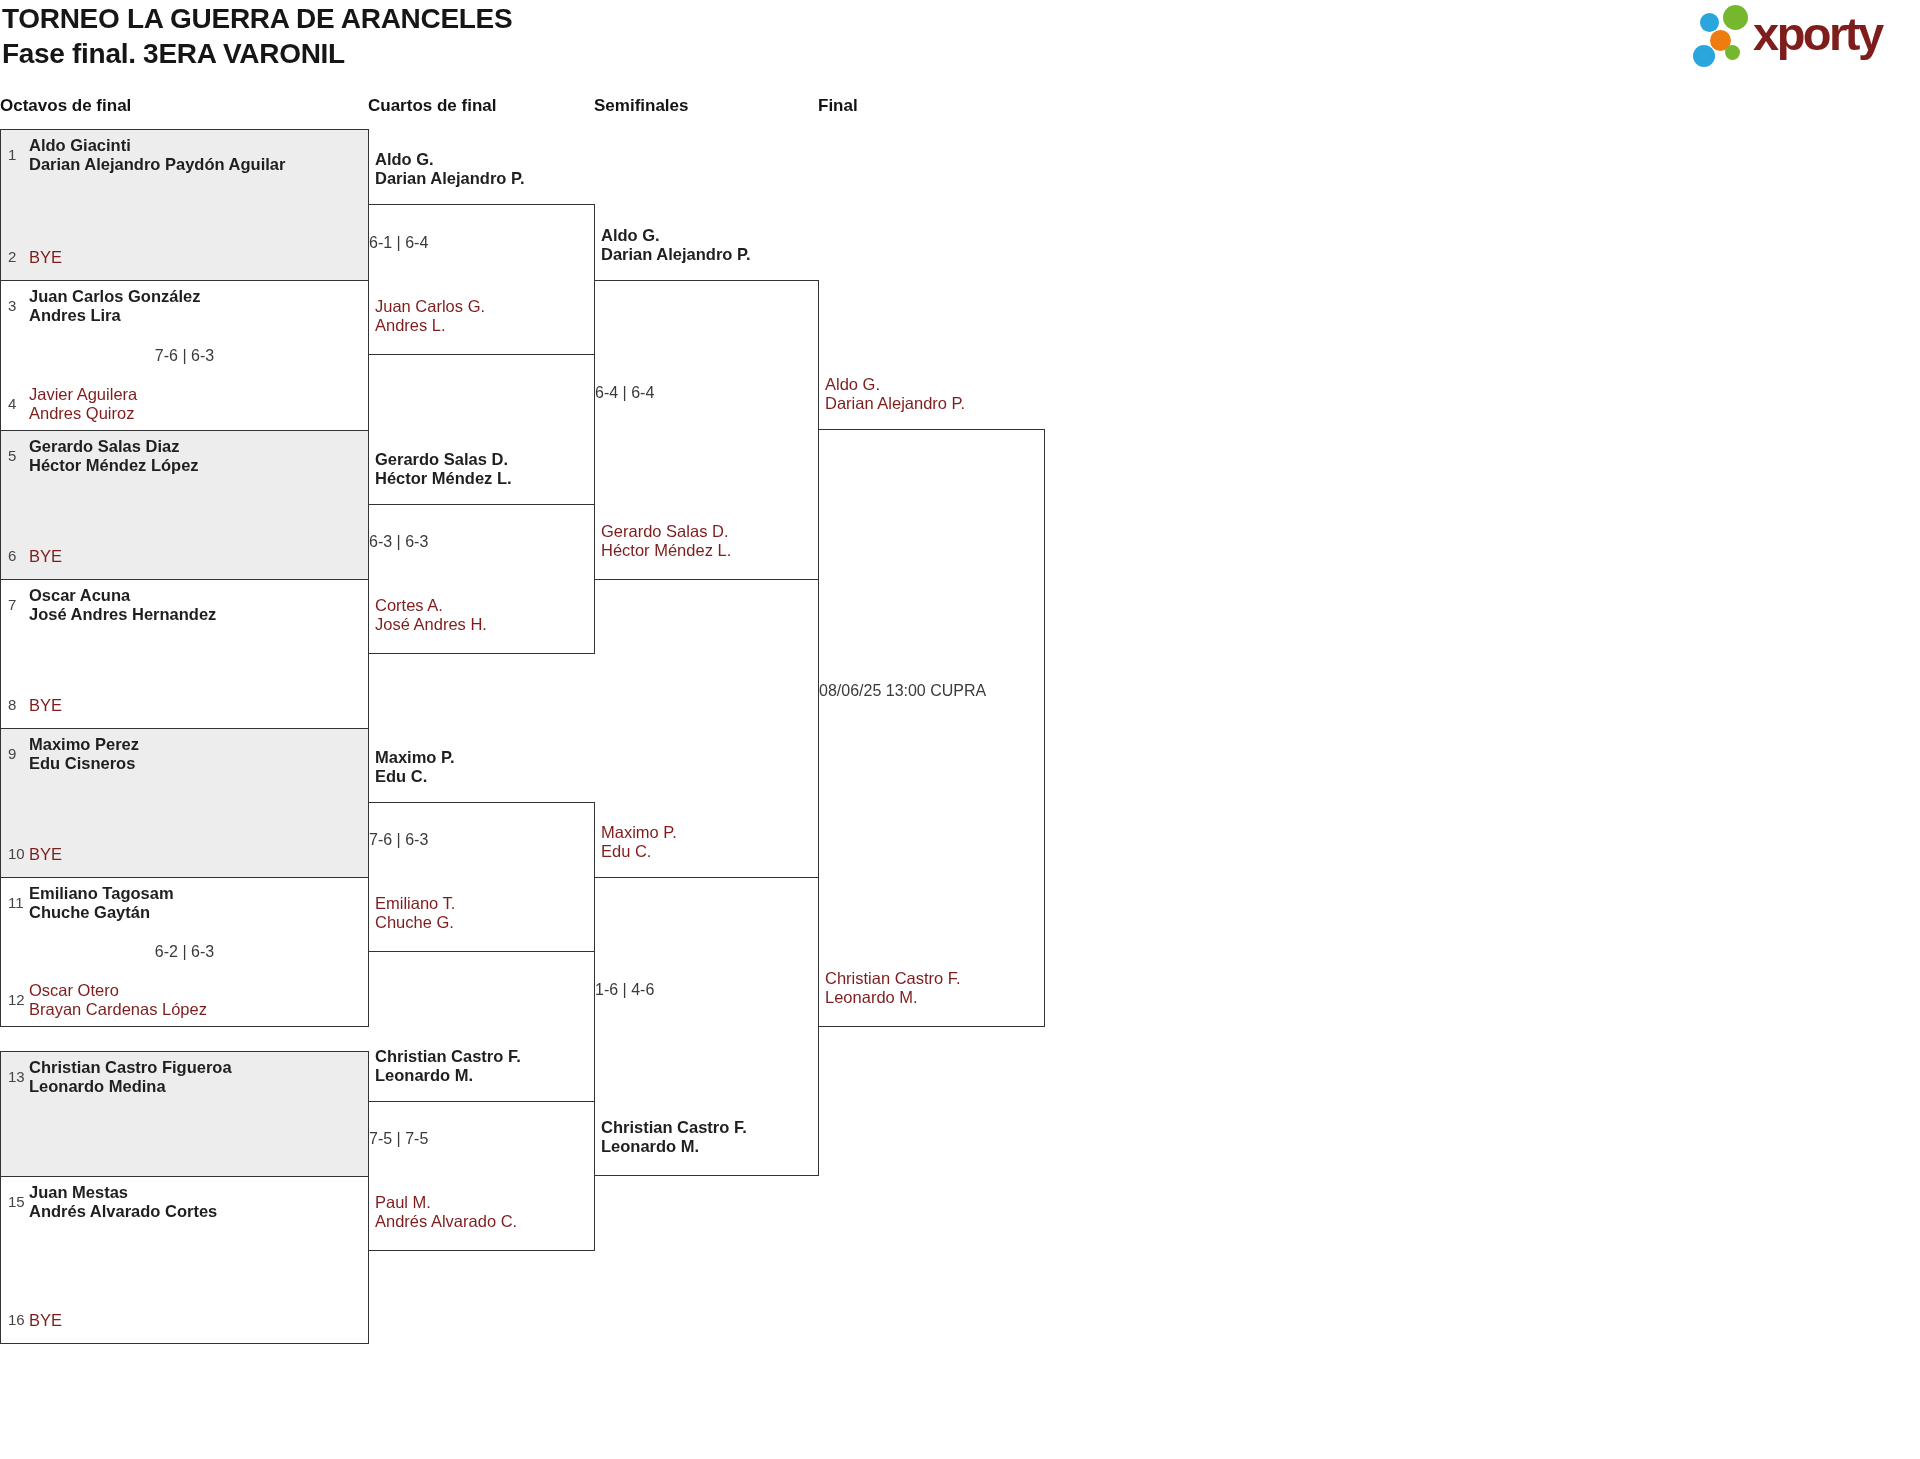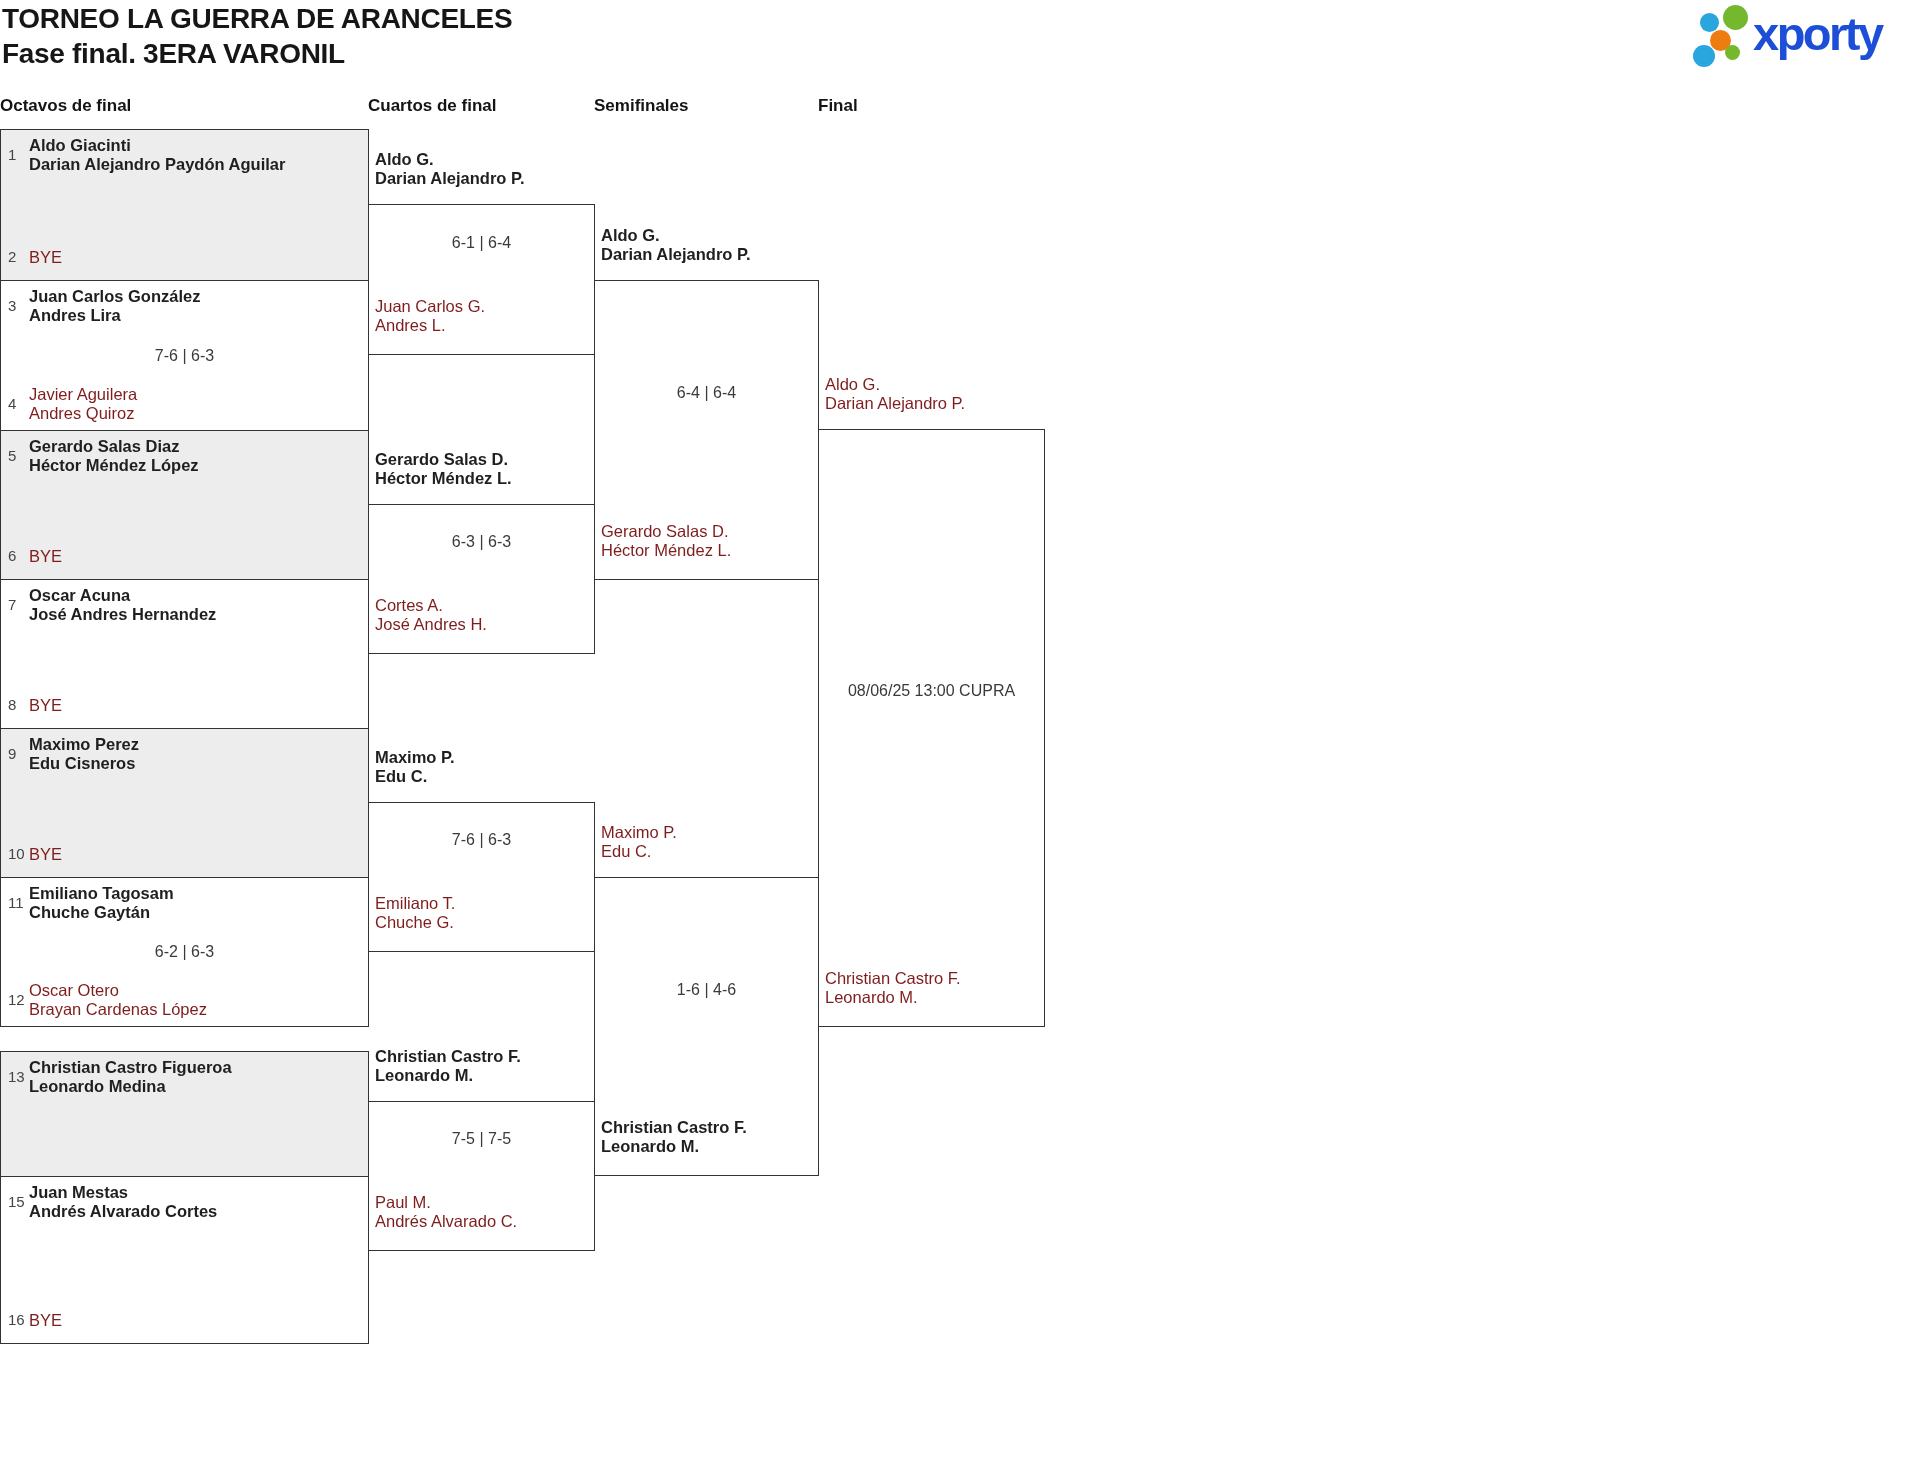--- a/index.html
+++ b/index.html
@@ -36,40 +36,40 @@
   .oscore{position:absolute;left:0;right:0;top:calc(50% - 9px);text-align:center;
           font-size:16px;line-height:18px;color:#3a3a3a}
 
   
   .rm{border:1px solid #333;box-sizing:border-box;background:transparent}
   .qm{left:368px;width:227px}
   .sm{left:594px;width:225px}
   .fm{left:818px;width:227px}
   .wn{position:absolute;left:6px;bottom:calc(100% + 18px)}
   .ln{position:absolute;left:6px;bottom:20px}
-  .sc{position:absolute;left:0;right:0;top:calc(50% - 46px);text-align:center;
+  .sc{position:absolute;left:0;right:0;top:calc(50% - 46px);text-align:left;
       font-size:16px;line-height:18px;color:#3a3a3a}
 </style>
 </head>
 <body>
 
 <div id="canvas">
 
   <div class="abs" id="title">
     <div>TORNEO LA GUERRA DE ARANCELES</div>
     <div>Fase final. 3ERA VARONIL</div>
   </div>
 
   <div class="abs" id="logo">
     <span class="dot" style="left:10px;top:13px;width:19px;height:19px;background:#2aa6de"></span>
     <span class="dot" style="left:33px;top:5px;width:25px;height:25px;background:#76b82d"></span>
     <span class="dot" style="left:20px;top:30px;width:21px;height:21px;background:#ee7d11"></span>
     <span class="dot" style="left:3px;top:45px;width:22px;height:22px;background:#2aa6de"></span>
     <span class="dot" style="left:35px;top:45px;width:15px;height:15px;background:#76b82d"></span>
-    <span id="logo-text" style="color:#1d4ed8">xporty</span>
+    <span id="logo-text" style="color:#7f1d1d">xporty</span>
   </div>
 
   <div class="abs rh" id="rh0">Octavos de final</div>
   <div class="abs rh" id="rh1">Cuartos de final</div>
   <div class="abs rh" id="rh2">Semifinales</div>
   <div class="abs rh" id="rh3">Final</div>
 
   <div class="abs om g" style="top:129px;height:152px">
     <div class="trow t1">
       <span class="seed">1</span>

